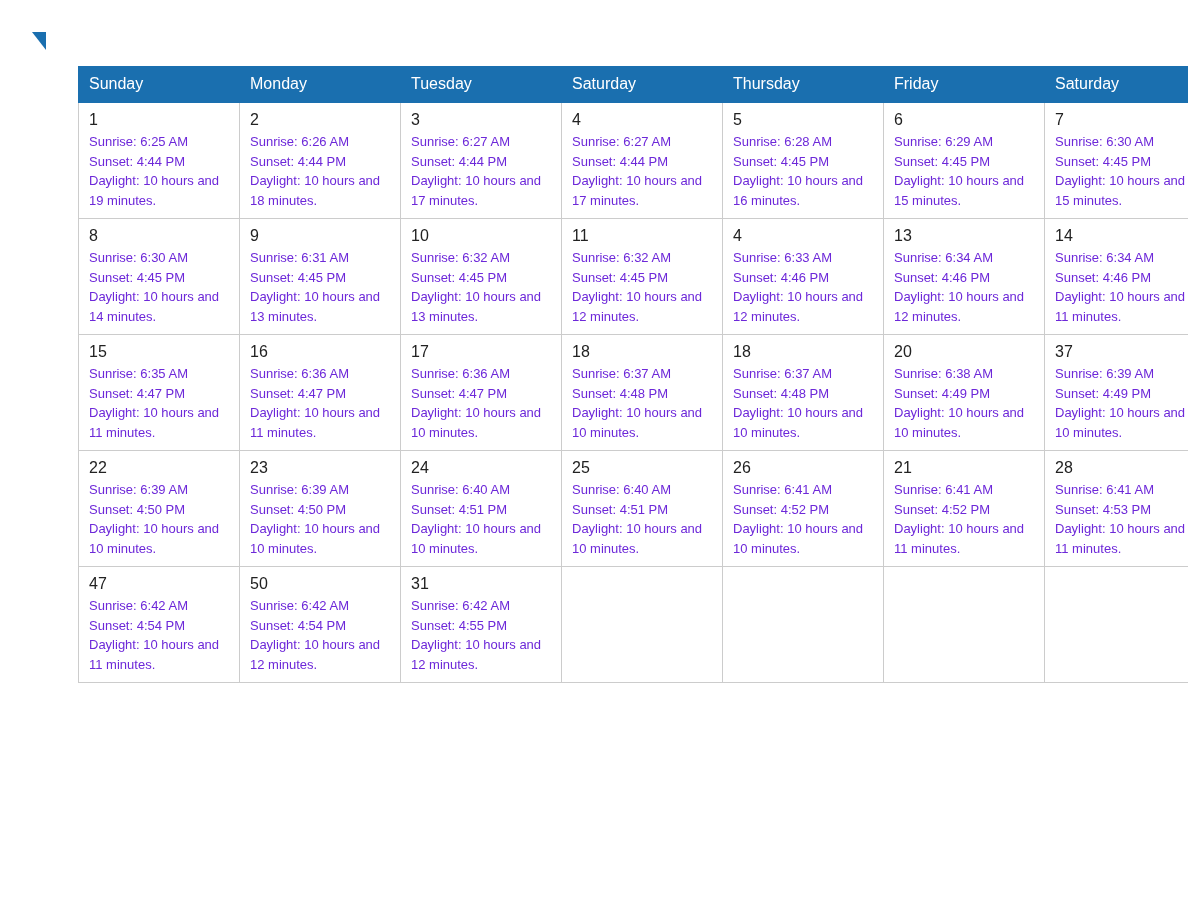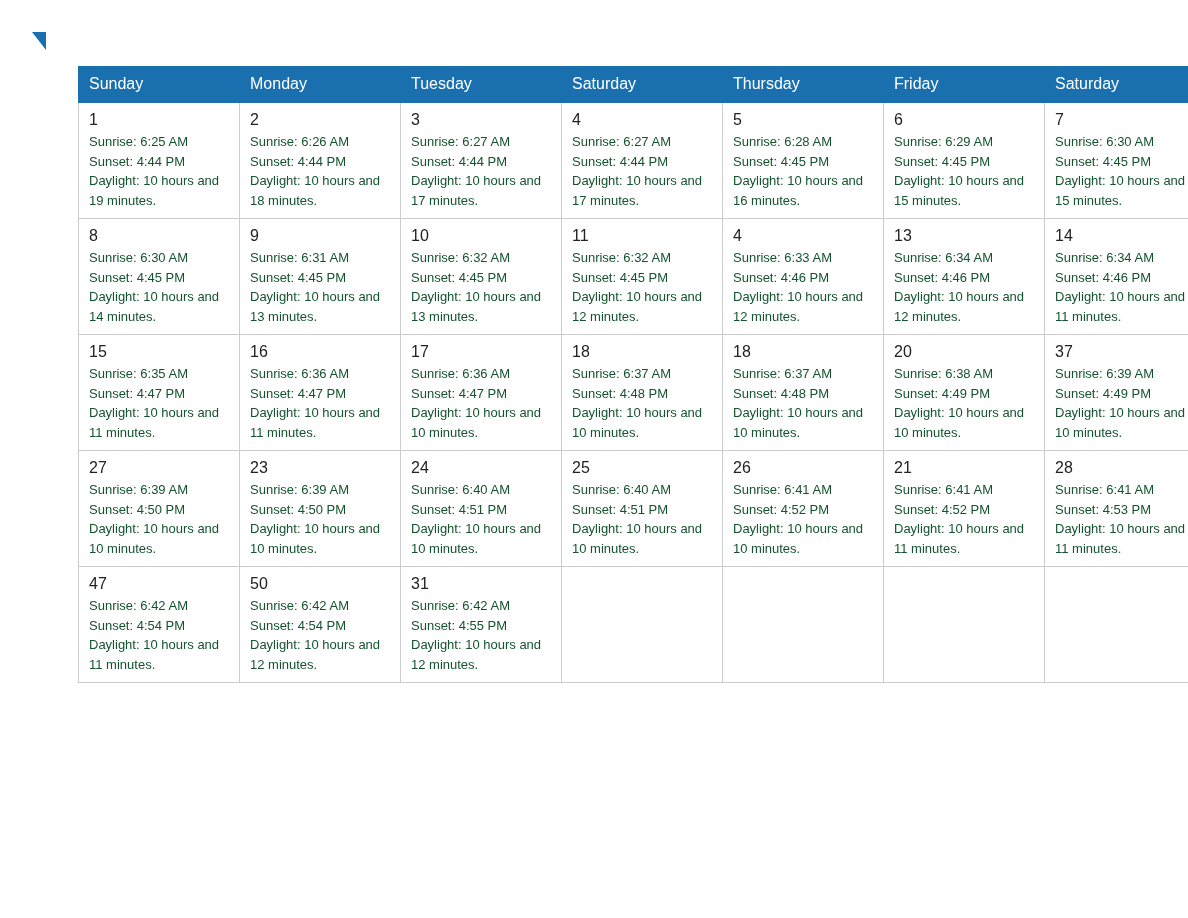--- a/index.html
+++ b/index.html
@@ -89,21 +89,21 @@
     }
     tbody tr td .day-num {
       font-size: 16px;
       font-weight: normal;
       color: #222;
       margin-bottom: 3px;
       display: block;
     }
     tbody tr td .day-info {
       font-size: 13px;
-      color: #14532d;
+      color: #6d28d9;
       line-height: 1.5;
     }
     tbody tr td.empty {
       background: #fff;
     }
   </style>
 </head>
 <body>
 
 <div class="header-area">
@@ -218,21 +218,21 @@
           <span class="day-num">20</span>
           <div class="day-info">Sunrise: 6:38 AM<br>Sunset: 4:49 PM<br>Daylight: 10 hours and 10 minutes.</div>
         </td>
         <td>
           <span class="day-num">37</span>
           <div class="day-info">Sunrise: 6:39 AM<br>Sunset: 4:49 PM<br>Daylight: 10 hours and 10 minutes.</div>
         </td>
       </tr>
       <tr>
         <td>
-          <span class="day-num">27</span>
+          <span class="day-num">22</span>
           <div class="day-info">Sunrise: 6:39 AM<br>Sunset: 4:50 PM<br>Daylight: 10 hours and 10 minutes.</div>
         </td>
         <td>
           <span class="day-num">23</span>
           <div class="day-info">Sunrise: 6:39 AM<br>Sunset: 4:50 PM<br>Daylight: 10 hours and 10 minutes.</div>
         </td>
         <td>
           <span class="day-num">24</span>
           <div class="day-info">Sunrise: 6:40 AM<br>Sunset: 4:51 PM<br>Daylight: 10 hours and 10 minutes.</div>
         </td>

